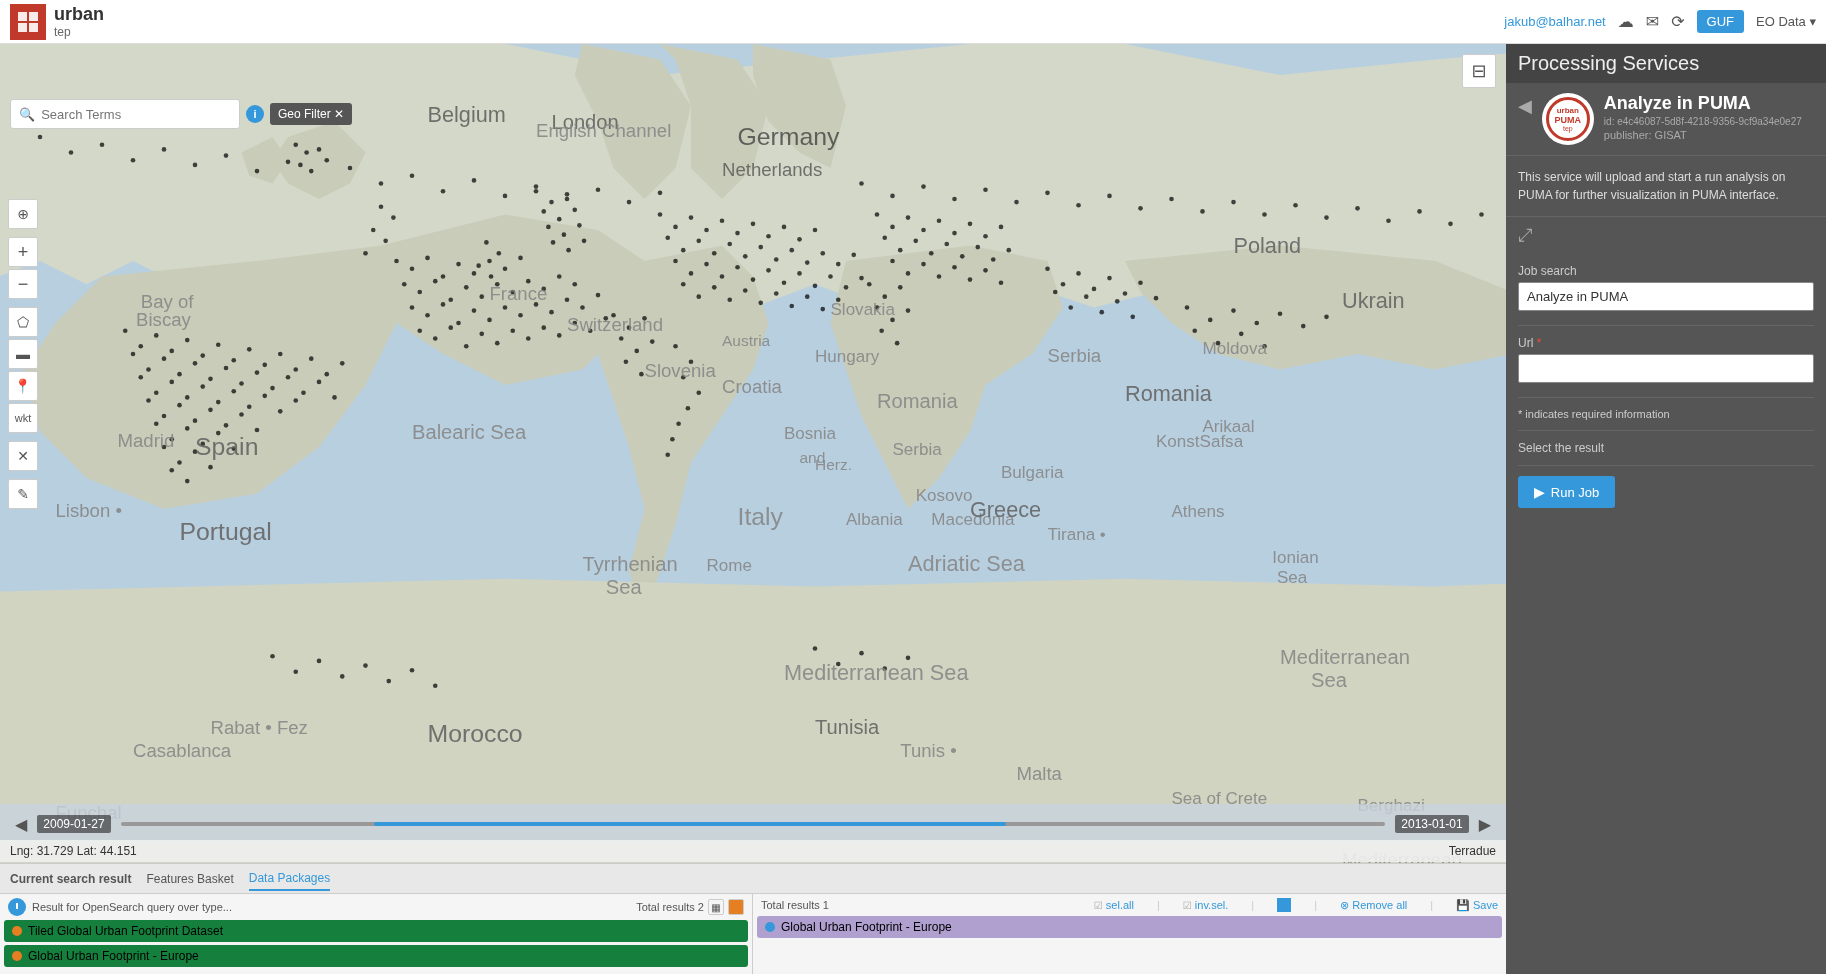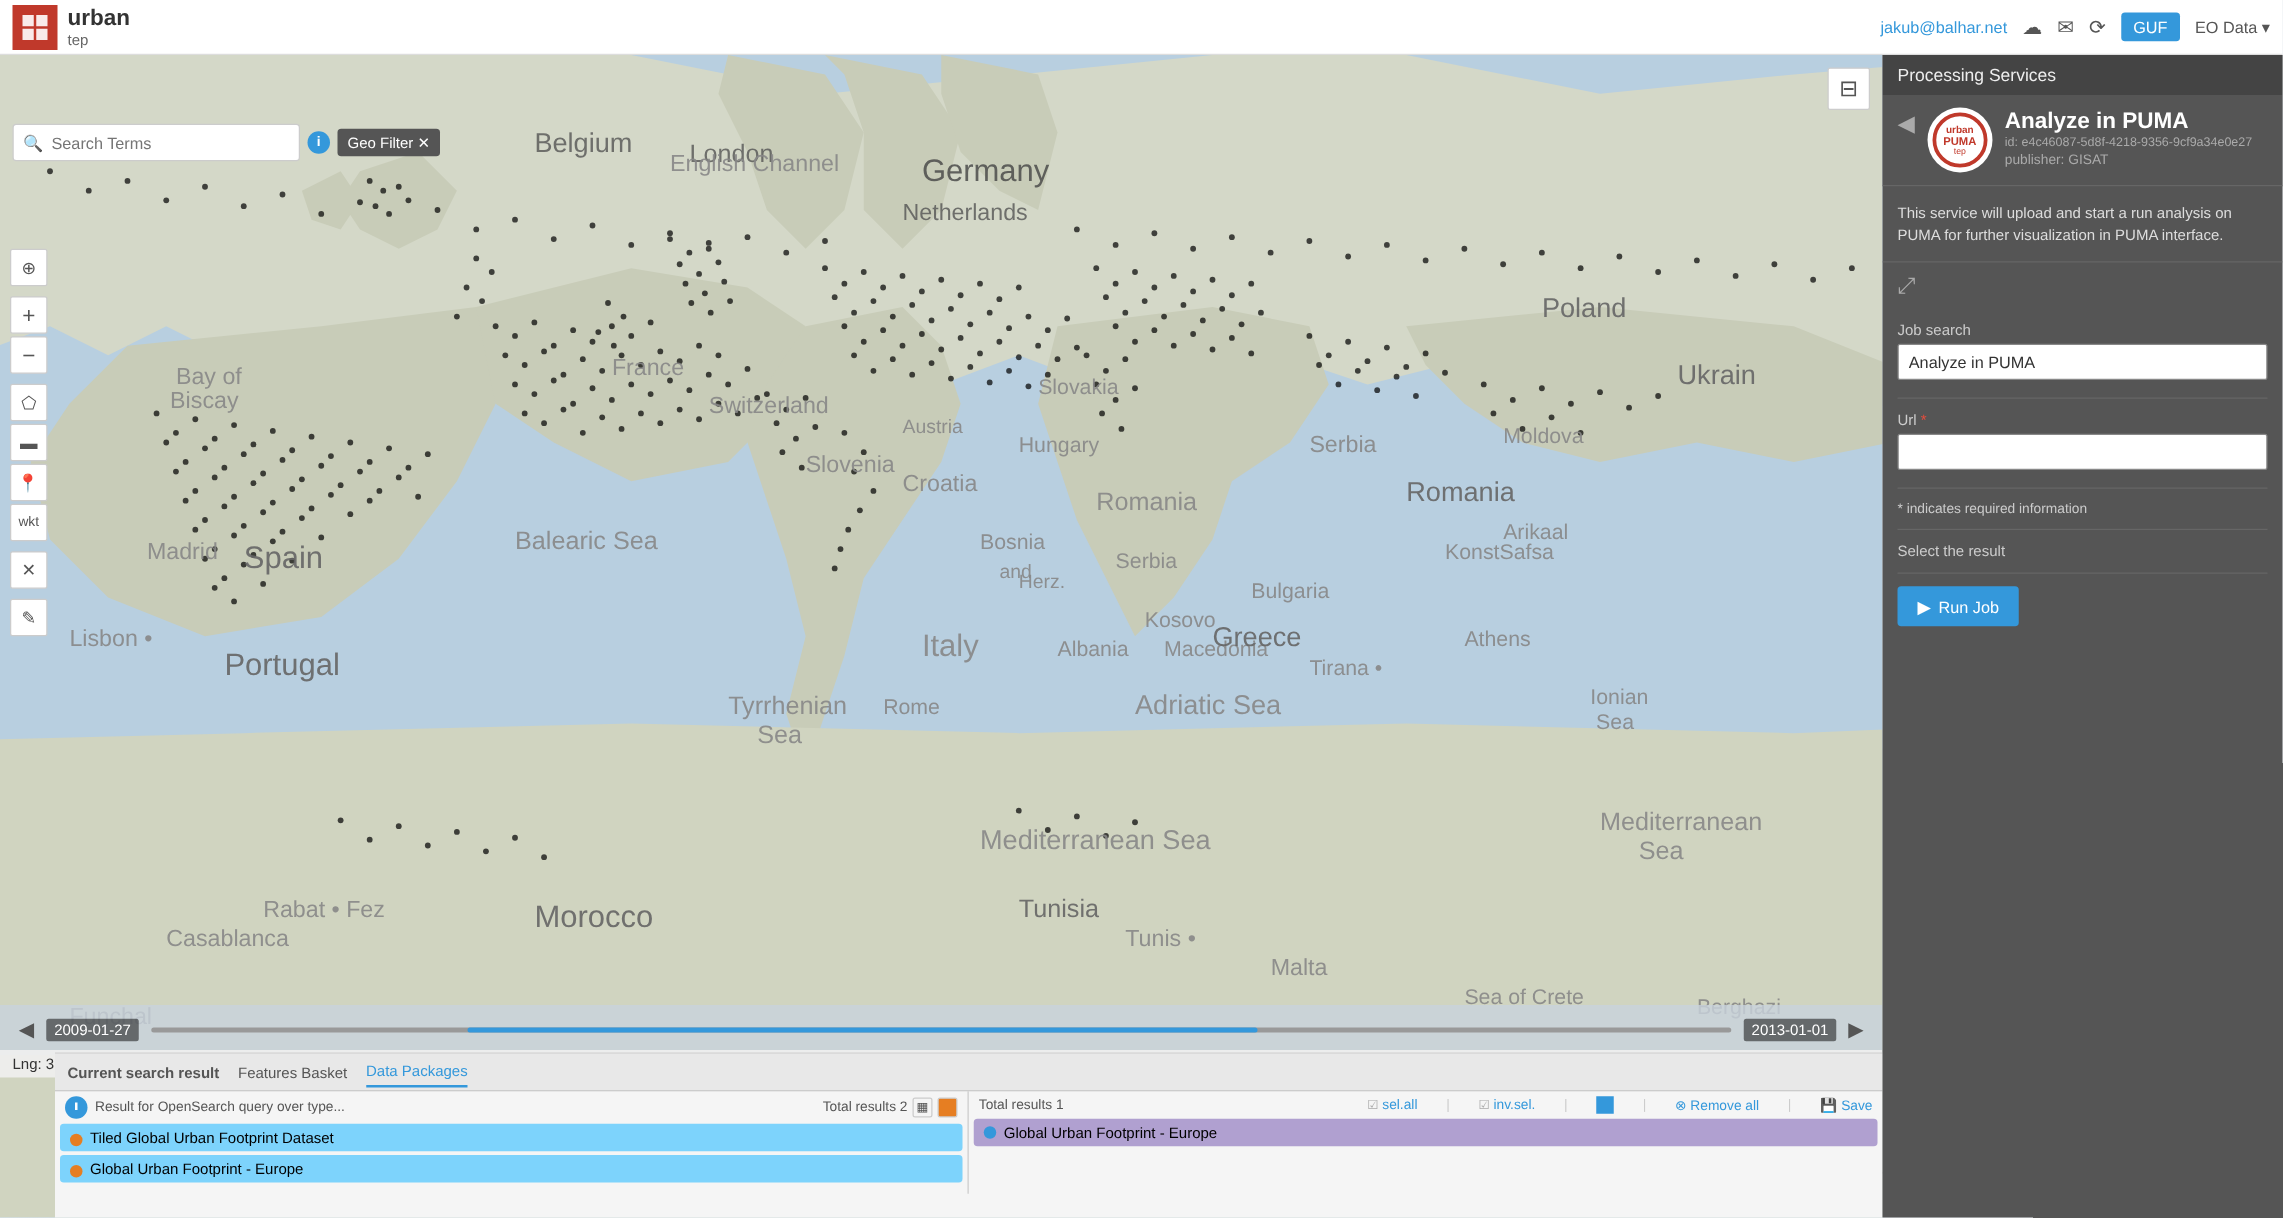--- a/index.html
+++ b/index.html
@@ -101,22 +101,22 @@
     
     #coords-bar {
       position: absolute; bottom: 112px; left: 0; right: 0; height: 22px;
       background: rgba(240,240,240,0.9); display: flex; align-items: center;
       padding: 0 10px; font-size: 12px; color: #333; z-index: 50;
       justify-content: space-between;
     }
 
     
     #bottom-panel {
-      position: absolute; bottom: 0; left: 0; right: 320px; height: 132px;
-      background: #f5f5f5; border-top: 1px solid #ccc; z-index: 100; margin-left: 44px;
+      position: absolute; bottom: 0; left: 0; right: 320px; height: 111px;
+      background: #f5f5f5; border-top: 1px solid #ccc; z-index: 100;
     }
     #bottom-tabs {
       display: flex; align-items: center; background: #e8e8e8;
       border-bottom: 1px solid #ccc; height: 30px; padding: 0 10px; gap: 15px;
     }
     #current-search-label { font-size: 12px; color: #555; font-weight: bold; }
     #tab-features { font-size: 12px; color: #555; cursor: pointer; padding: 4px 0; }
     #tab-data-packages { font-size: 12px; color: #3498db; cursor: pointer; padding: 4px 0; border-bottom: 2px solid #3498db; }
 
     #bottom-content { display: flex; height: 82px; }
@@ -129,21 +129,21 @@
     }
     #left-results-icons { display: flex; align-items: center; gap: 4px; }
     .result-icon-btn {
       width: 16px; height: 16px; border: 1px solid #ccc; border-radius: 2px;
       cursor: pointer; font-size: 10px; display: flex; align-items: center; justify-content: center;
     }
     .result-item {
       padding: 4px 8px; border-radius: 3px; margin-bottom: 3px;
       font-size: 12px; display: flex; align-items: center; gap: 6px; cursor: pointer;
     }
-    .result-item-orange { background: #7dd3fc; align-items: flex-end; }
+    .result-item-orange { background: #15803d; }
     .result-dot-orange { width: 10px; height: 10px; background: #e67e22; border-radius: 50%; display: inline-block; }
     .result-dot-blue { width: 10px; height: 10px; background: #3498db; border-radius: 50%; display: inline-block; }
 
     
     #right-results { width: 50%; padding: 4px; }
     #right-results-header {
       display: flex; align-items: center; justify-content: space-between;
       font-size: 11px; color: #555; margin-bottom: 4px; padding: 0 4px;
     }
     #right-results-actions { display: flex; align-items: center; gap: 23px; font-size: 11px; }
@@ -151,21 +151,21 @@
     .action-link { color: #3498db; cursor: pointer; text-decoration: none; }
     .blue-square { width: 14px; height: 14px; background: #3498db; display: inline-block; cursor: pointer; }
 
     
     #right-panel {
       position: absolute; top: 44px; right: 0; width: 320px; bottom: 0;
       background: #555; color: #eee; z-index: 200; overflow-y: auto;
     }
 
     #processing-services-title {
-      background: #444; padding: 8px 12px; font-size: 14px; color: #eee; font-weight: normal;
+      background: #444; padding: 8px 12px; font-size: 20px; color: #eee; font-weight: normal;
     }
 
     #service-header {
       display: flex; align-items: flex-start; padding: 10px 12px; gap: 10px;
       background: #555; border-bottom: 1px solid #666;
     }
 
     #back-arrow {
       color: #aaa; font-size: 18px; cursor: pointer; margin-top: 2px;
     }

